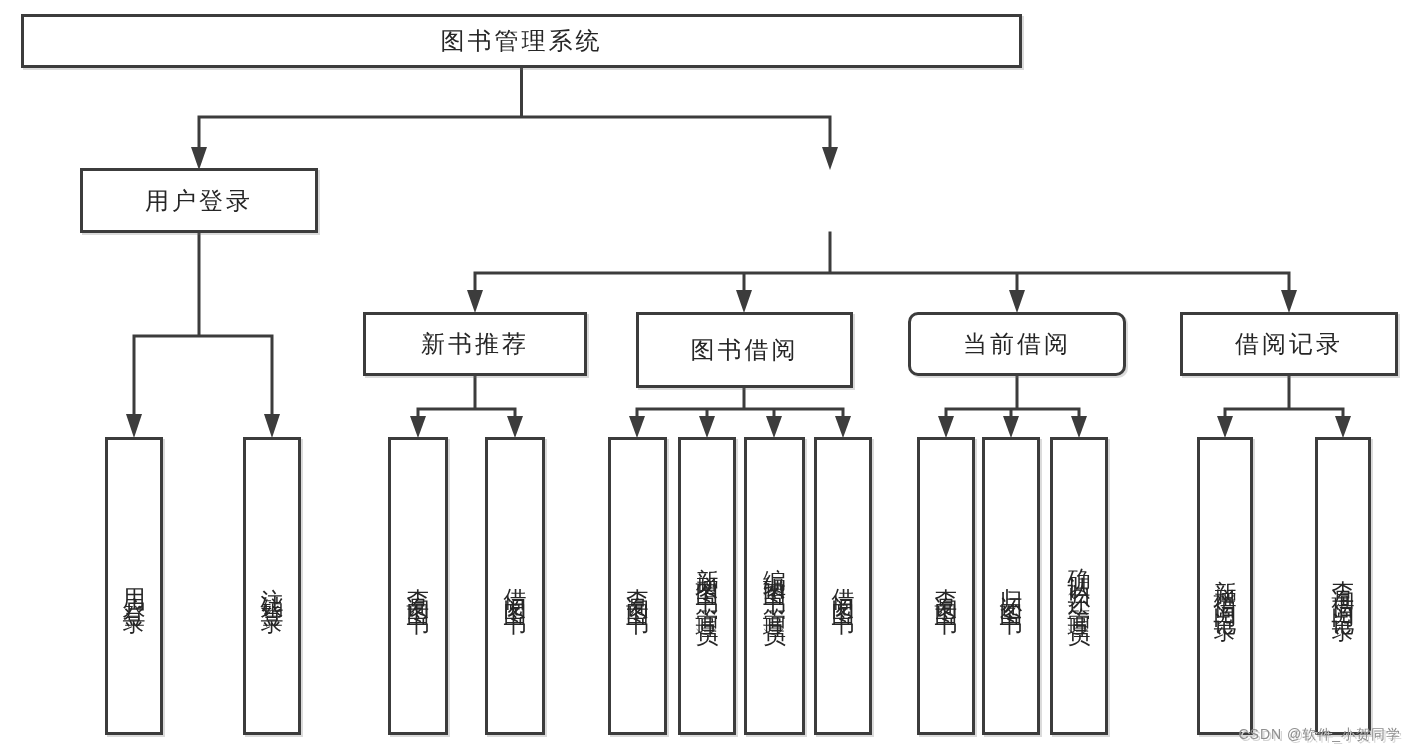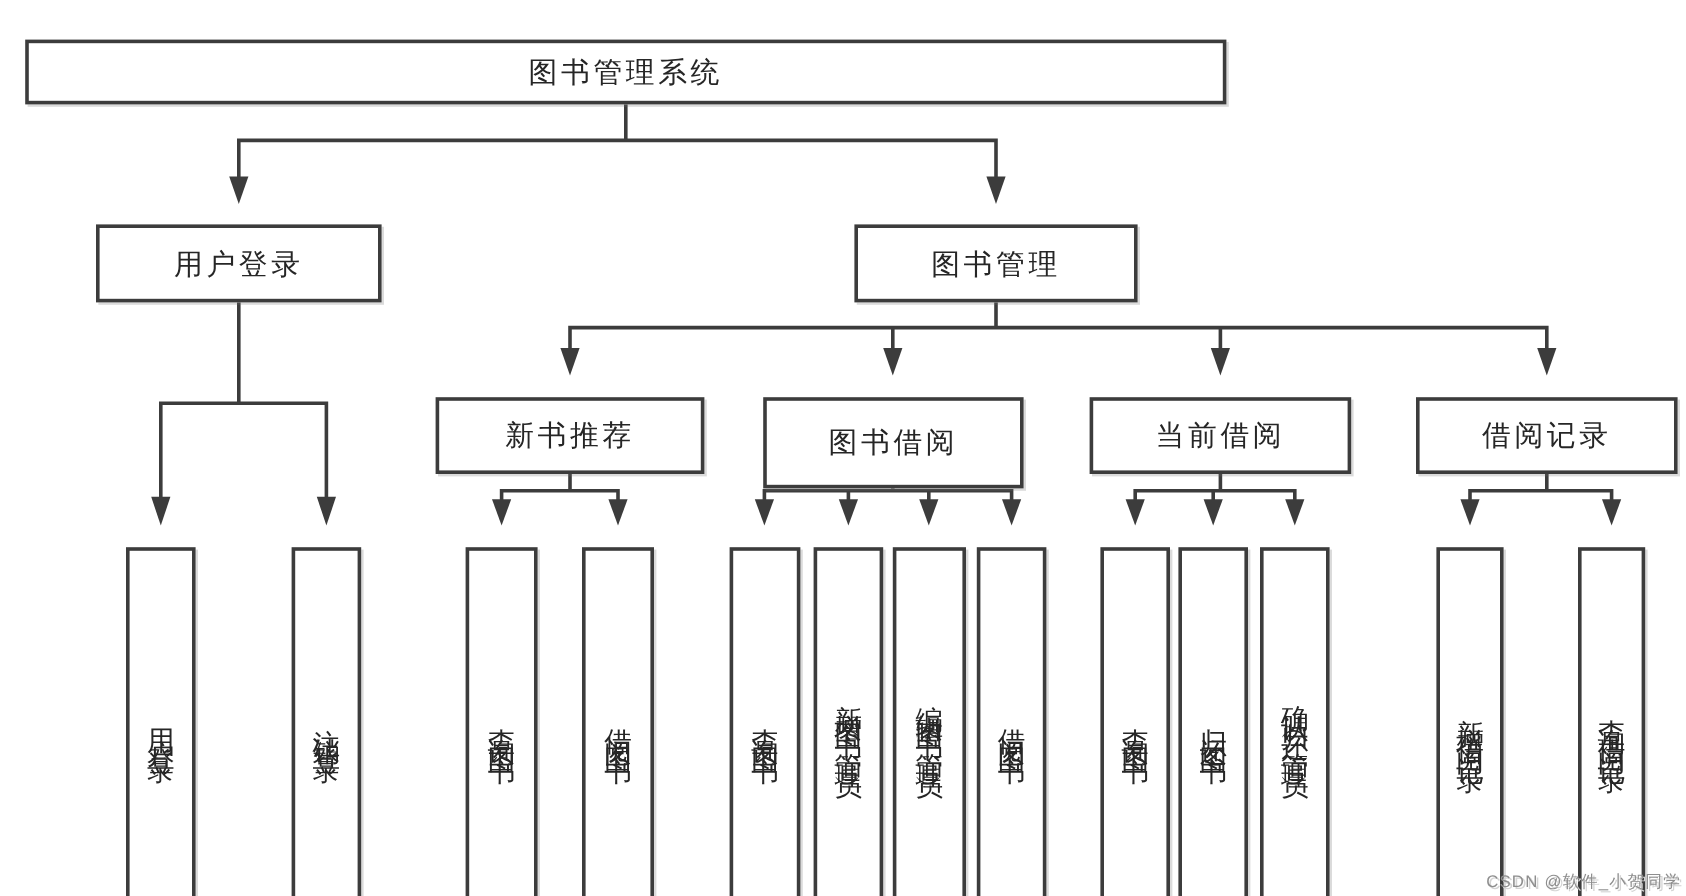--- a/index.html
+++ b/index.html
@@ -23,21 +23,20 @@
   }
   .connectors path{stroke:var(--line);stroke-width:3;fill:none;stroke-linecap:square;}
   .connectors polygon{fill:var(--line);stroke:none;}
   .node{
     position:absolute;
     box-sizing:border-box;
     background:var(--box-bg);
     border:3px solid var(--line);
     color:var(--text);
     box-shadow:2px 2px 0 rgba(110,110,110,0.25);
-    margin-top:19px;
   }
   .hnode{
     display:grid;place-items:center;
     font-size:24px;
     letter-spacing:3px;
     font-weight:500;
     white-space:nowrap;
   }
   .vnode{
     display:grid;place-items:center;
@@ -103,25 +102,24 @@
     <g>
       <path d="M1289,376 V409 M1225,409 H1343 M1225,409 V417 M1343,409 V417"></path>
       <polygon points="1217,416 1233,416 1225,438"></polygon>
       <polygon points="1335,416 1351,416 1343,438"></polygon>
     </g>
   </svg>
 
   <div class="node hnode" style="left:21px;top:14px;width:1001px;height:54px;">图书管理系统</div>
 
   <div class="node hnode" style="left:80px;top:168px;width:238px;height:65px;">用户登录</div>
-  <div class="node hnode" style="left:712px;top:168px;width:236px;height:65px;">图书管理</div>
 
   <div class="node hnode" style="left:363px;top:312px;width:224px;height:64px;text-align:center;">新书推荐</div>
   <div class="node hnode" style="left:636px;top:312px;width:217px;height:76px;">图书借阅</div>
-  <div class="node hnode" style="left:908px;top:312px;width:218px;height:64px;">当前借阅</div>
+  <div class="node hnode" style="left:908px;top:312px;width:218px;height:64px;border-radius:10px;">当前借阅</div>
   <div class="node hnode" style="left:1180px;top:312px;width:218px;height:64px;">借阅记录</div>
 
   <div class="node vnode" style="left:105px;top:437px;width:58px;height:298px;">用户登录</div>
   <div class="node vnode" style="left:243px;top:437px;width:58px;height:298px;">注销登录</div>
 
   <div class="node vnode" style="left:388px;top:437px;width:60px;height:298px;">查询图书</div>
   <div class="node vnode" style="left:485px;top:437px;width:60px;height:298px;">借阅图书</div>
 
   <div class="node vnode" style="left:608px;top:437px;width:59px;height:298px;">查询图书</div>
   <div class="node vnode" style="left:678px;top:437px;width:58px;height:298px;">新增图书（管理员）</div>

